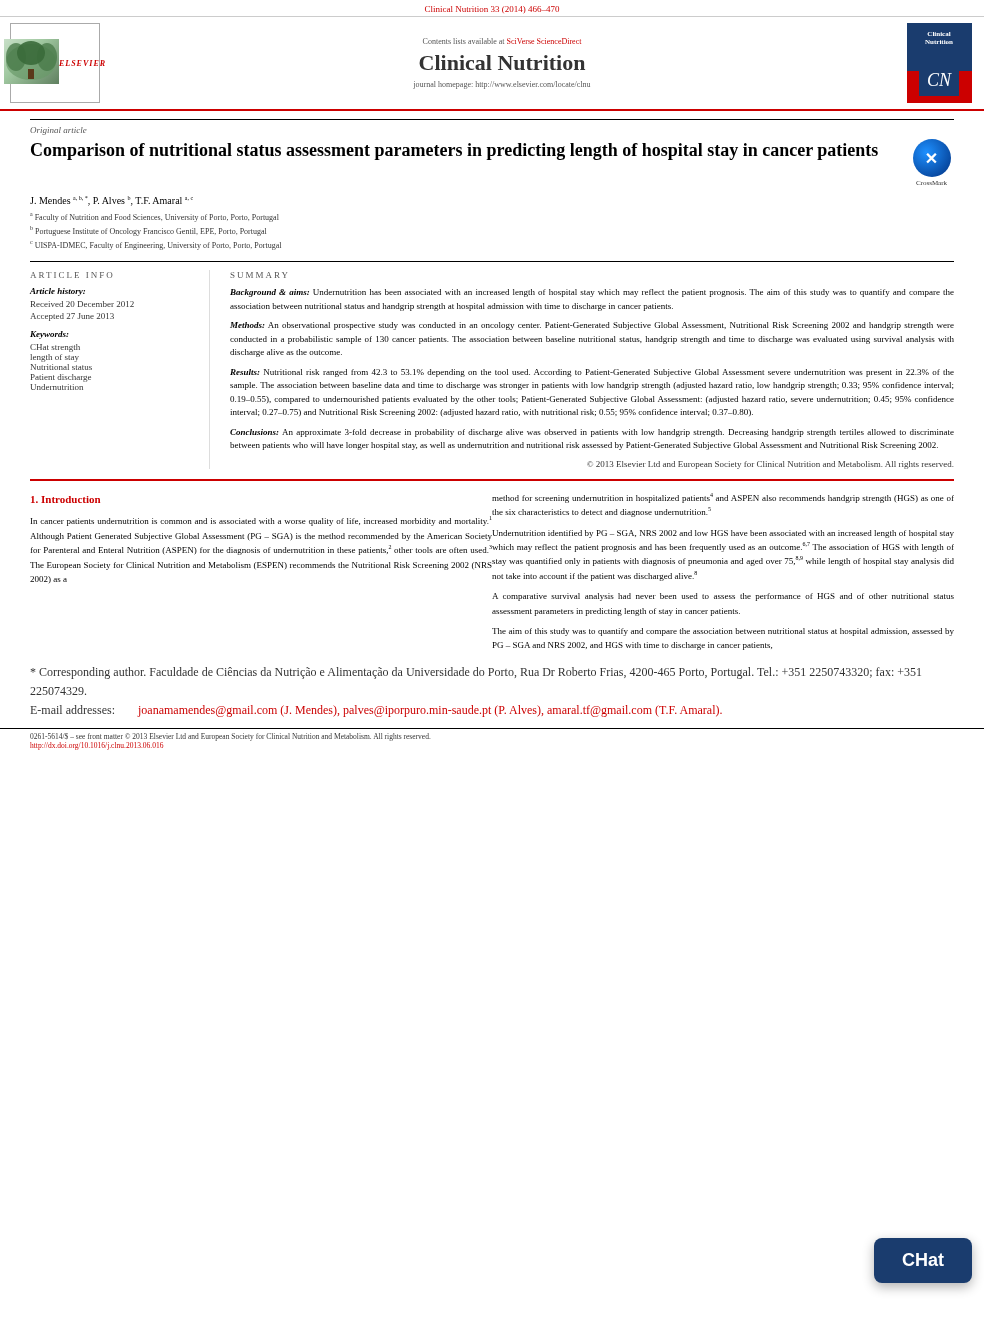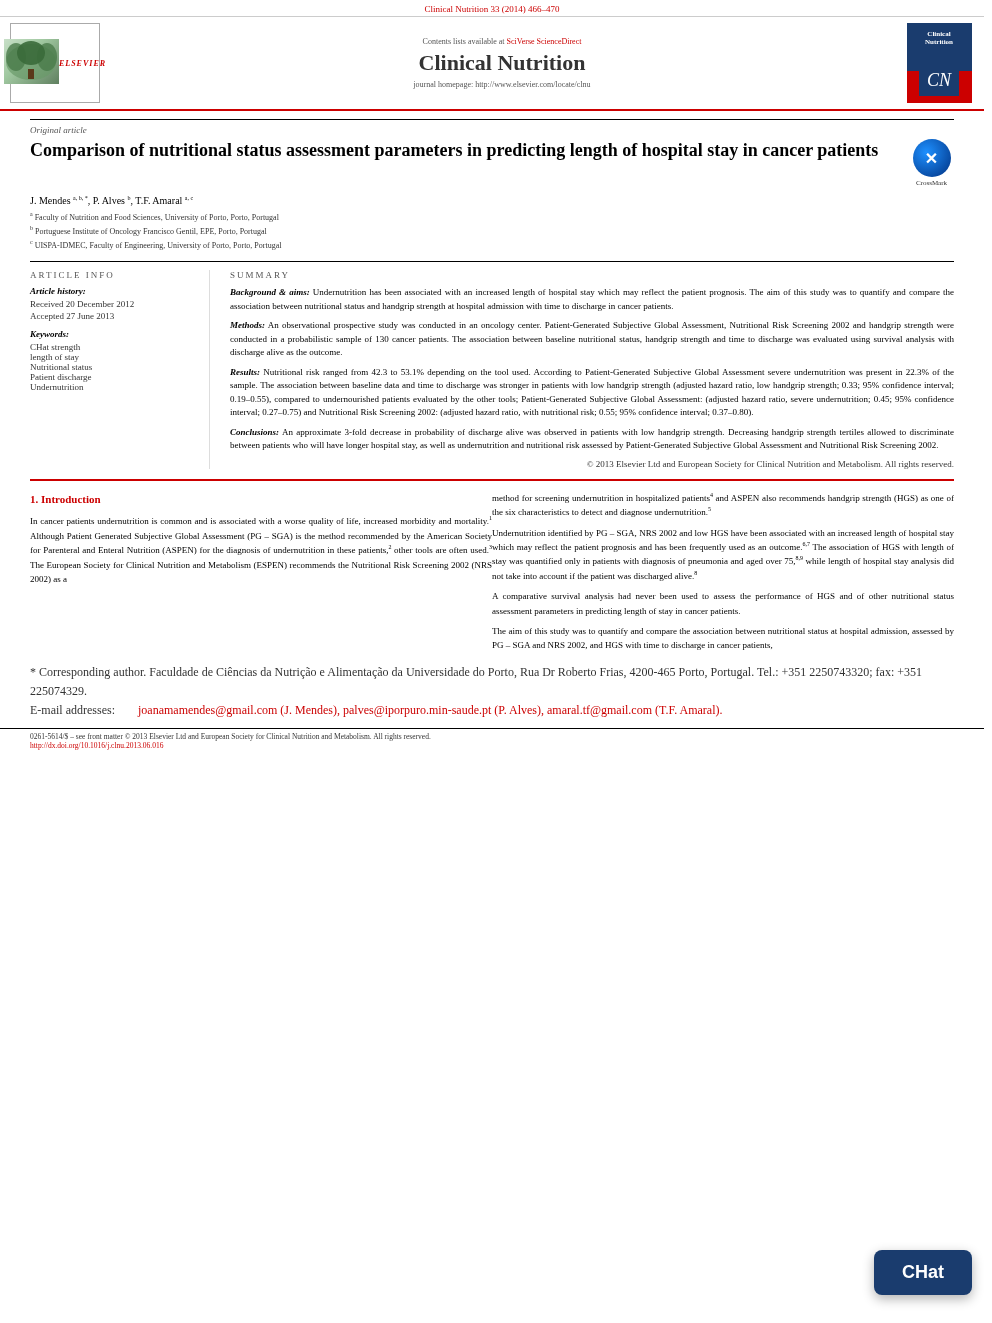--- a/index.html
+++ b/index.html
@@ -321,21 +321,21 @@
       border-top: 1px solid #000;
       padding: 3px 30px;
       font-size: 7.5px;
       color: #333;
       margin-top: 4px;
     }
 
     .chat-button {
       position: fixed;
       right: 20px;
-      bottom: 28px;
+      bottom: 40px;
       background: #1a3c6e;
       color: #fff;
       border: none;
       border-radius: 8px;
       padding: 12px 28px;
       font-size: 18px;
       font-weight: bold;
       cursor: pointer;
       box-shadow: 0 4px 12px rgba(0,0,0,0.3);
       font-family: Arial, sans-serif;

